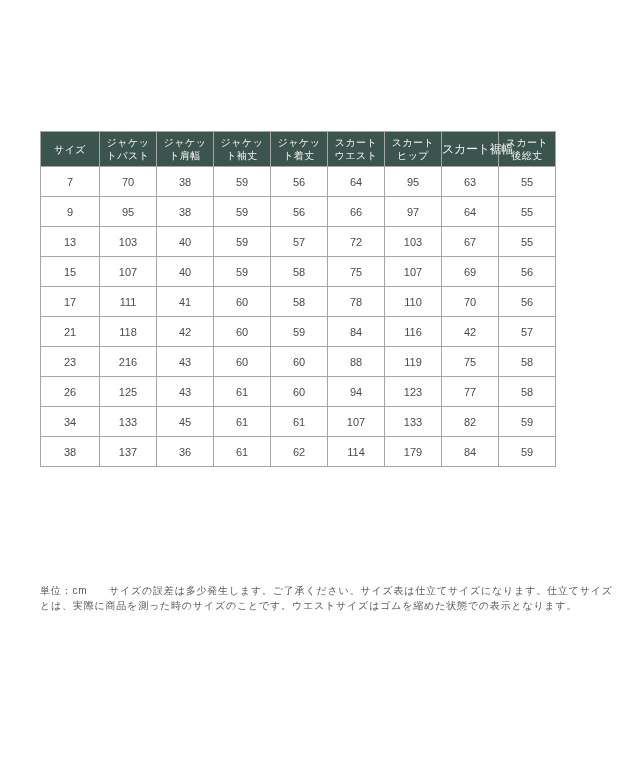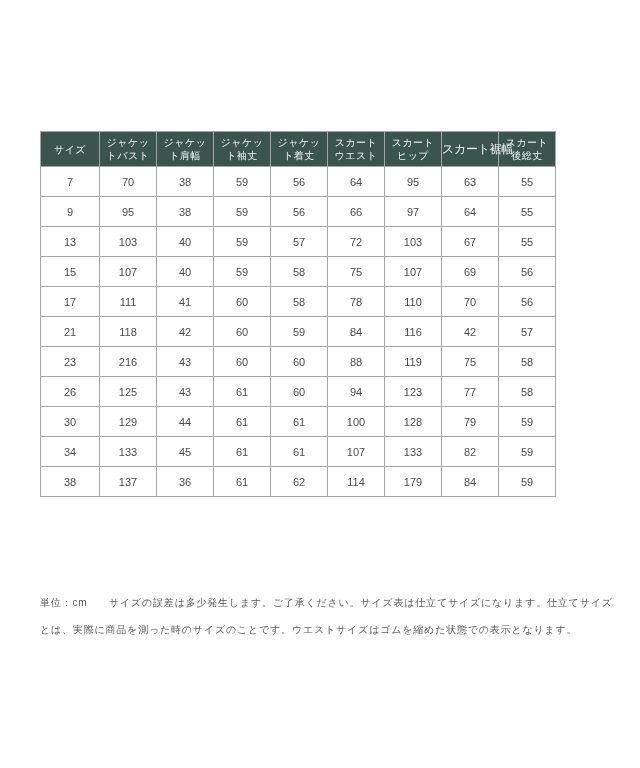--- a/index.html
+++ b/index.html
@@ -54,21 +54,21 @@
   }
   .note{
     position:absolute;
     left:40px;top:583px;
     width:572px;
     color:var(--note-text);
     font-size:10px;
     line-height:15px;
     letter-spacing:0.8px;
   }
-  .note .note-line{white-space:nowrap;margin-top:12px;}
+  .note .note-line{white-space:nowrap;}
 </style>
 </head>
 <body>
 
 <div class="page">
 
   <table class="size-chart">
     <thead>
       <tr id="head-row">
           <th>サイズ</th>
@@ -172,31 +172,20 @@
           <td>125</td>
           <td>43</td>
           <td>61</td>
           <td>60</td>
           <td>94</td>
           <td>123</td>
           <td>77</td>
           <td>58</td>
         </tr>
         <tr>
-          <td>30</td>
-          <td>129</td>
-          <td>44</td>
-          <td>61</td>
-          <td>61</td>
-          <td>100</td>
-          <td>128</td>
-          <td>79</td>
-          <td>59</td>
-        </tr>
-        <tr>
           <td>34</td>
           <td>133</td>
           <td>45</td>
           <td>61</td>
           <td>61</td>
           <td>107</td>
           <td>133</td>
           <td>82</td>
           <td>59</td>
         </tr>

